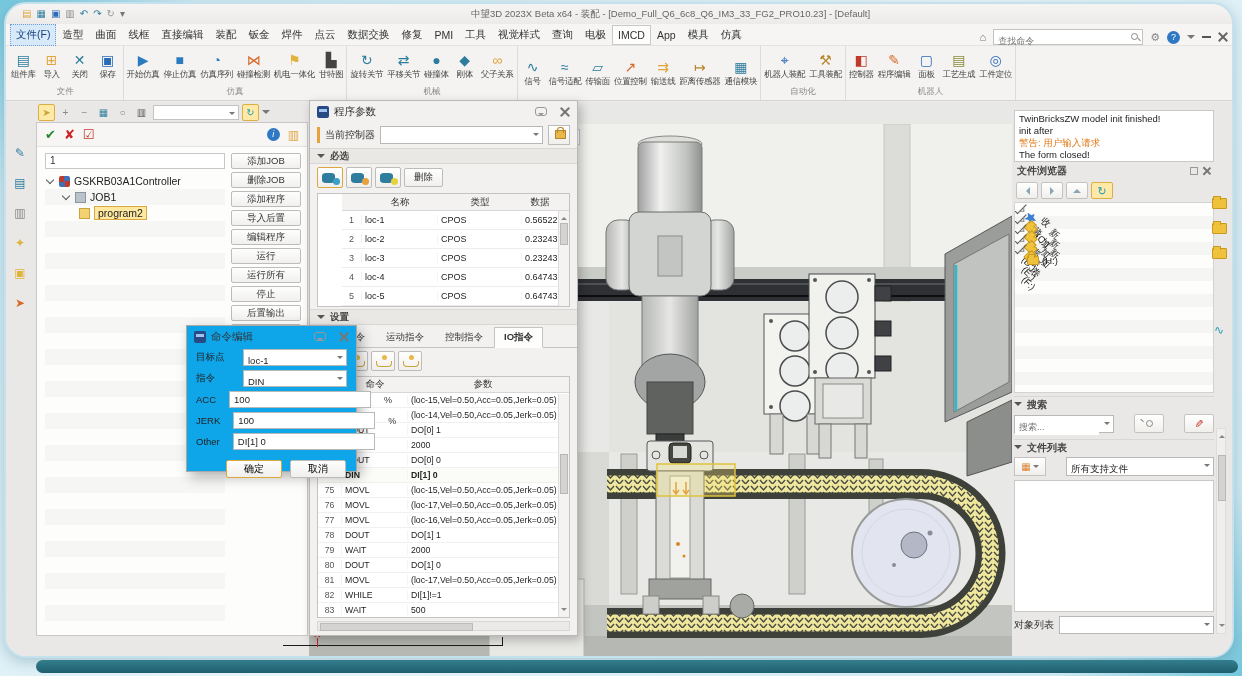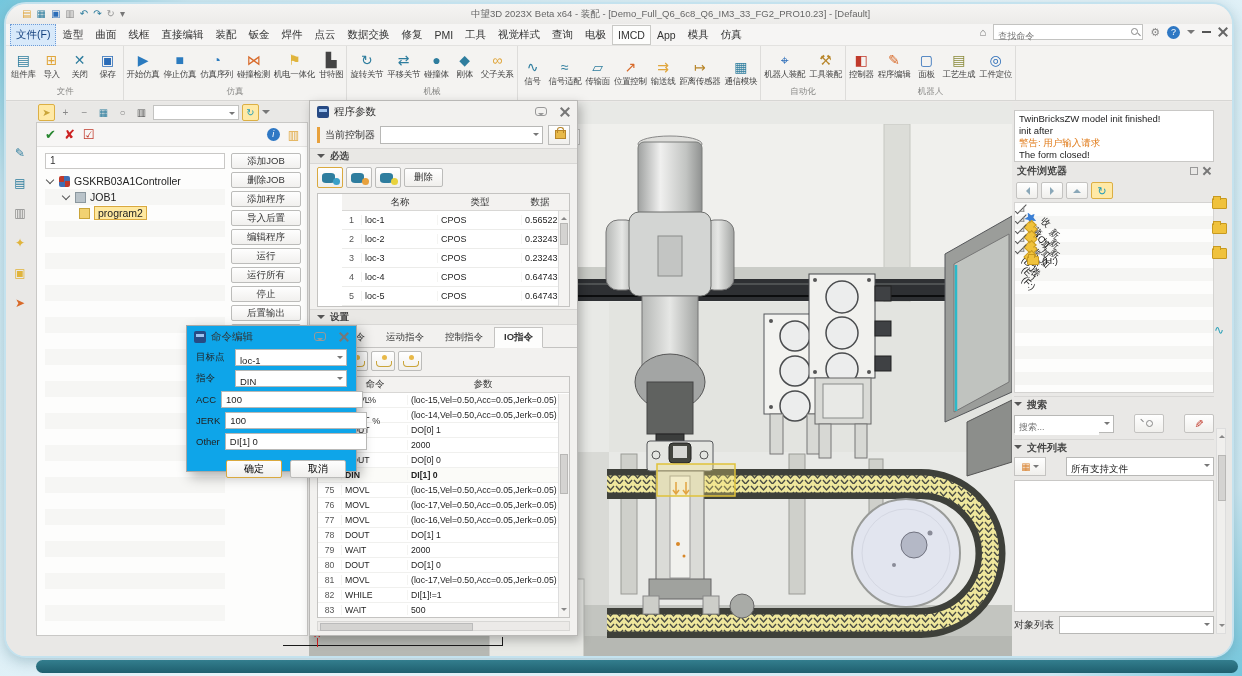--- a/index.html
+++ b/index.html
@@ -12,21 +12,21 @@
     box-shadow:0 4px 14px rgba(20,80,100,.25); }
   .bottombar { position:absolute; left:36px; right:4px; bottom:3px; height:13px;
     background:linear-gradient(#337e8e,#1f5f6e); border-radius:7px; }
 
   
   .titlebar { height:20px; background:linear-gradient(#f5f4f3,#ecebe9); display:flex; align-items:center; padding:0 16px; }
   .qa { display:flex; gap:5px; align-items:center; }
   .qa-ic { font-size:10px; line-height:12px; cursor:default; }
   .title { flex:1; text-align:center; font-size:9.5px; color:#666; white-space:nowrap; overflow:hidden; }
   
-  .menubar { height:22px; background:#f6f5f4; display:flex; align-items:flex-start; padding:0 4px; border-bottom:1px solid #e3e2e0; }
+  .menubar { height:22px; background:#f6f5f4; display:flex; align-items:flex-end; padding:0 4px; border-bottom:1px solid #e3e2e0; }
   .menu-items { display:flex; align-items:center; height:100%; }
   .menu-item { padding:3px 5px; font-size:10.5px; color:#333; white-space:nowrap; cursor:default; border:1px solid transparent; }
   .menu-item.file-tab { background:#d8e9fa; border:1px dotted #6d9bd6; color:#14417e; }
   .menu-item.active { background:#fdfdfc; border:1px solid #c9c9c6; }
   .menu-right { margin-left:auto; display:flex; align-items:center; gap:7px; }
   .home { font-size:11px; color:#777; }
   .cmd-search { position:relative; width:150px; height:16px; background:#fff; border:1px solid #c3c3c1; }
   .cmd-search input { width:124px; height:14px; border:none; outline:none; font-size:9px; padding:0 4px; color:#444; background:transparent; }
   .mag { position:absolute; right:4px; top:3px; width:7px; height:7px; border:1.4px solid #888; border-radius:50%; }
   .mag::after { content:""; position:absolute; left:5px; top:5px; width:4px; height:1.4px; background:#888; transform:rotate(45deg); }
@@ -147,21 +147,21 @@
   .cmd-row > span { overflow:hidden; white-space:nowrap; padding:0 3px; }
   .cmd-row .c0 { color:#555; text-align:center; border-right:1px solid #f2f2f0; }
   .cmd-row .c1 { border-right:1px solid #f4f4f2; }
   .cmd-row.sel { font-weight:bold; background:#fbfbf8; }
   .hsb { margin:3px 7px; height:10px; background:#eceae8; border:1px solid #d8d7d5; position:relative; }
   .hsb::before { content:""; position:absolute; left:2px; top:1px; width:60%; height:6px; background:#d4d3d1; border:1px solid #bbb; }
 
   
   .cmd-dialog { position:absolute; left:180px; top:223px; width:171px; height:147px; background:#0ea5e9;
     border:1px solid #aaa9a7; box-shadow:4px 5px 12px rgba(0,0,0,.3); z-index:50; }
-  .cd-row { display:flex; align-items:center; gap:5px; padding:2px 9px; }
+  .cd-row { display:flex; align-items:center; gap:13px; padding:2px 9px; }
   .cd-lbl { width:34px; font-size:9.5px; color:#222; }
   .cd-combo { flex:1; height:17px; }
   .cd-combo > span:first-child,.filter > span:first-child { font-size:9.5px; color:#222; padding:2px 4px; display:inline-block; }
   .cd-input { flex:1; height:17px; border:1px solid #b8b8b6; font-size:9.5px; padding:0 4px; font-family:inherit; color:#222; }
   .cd-unit { width:24px; font-size:9px; color:#333; }
   .cd-btns { display:flex; justify-content:flex-end; gap:8px; padding:8px 10px 0; }
   .cd-btn { width:56px; height:18px; font-size:10px; background:linear-gradient(#fefefe,#f0efed); border:1px solid #bcbcba; border-radius:2px; font-family:inherit; }
   .cd-btn.primary { border:1.5px solid #d9a93f; }
 
   

